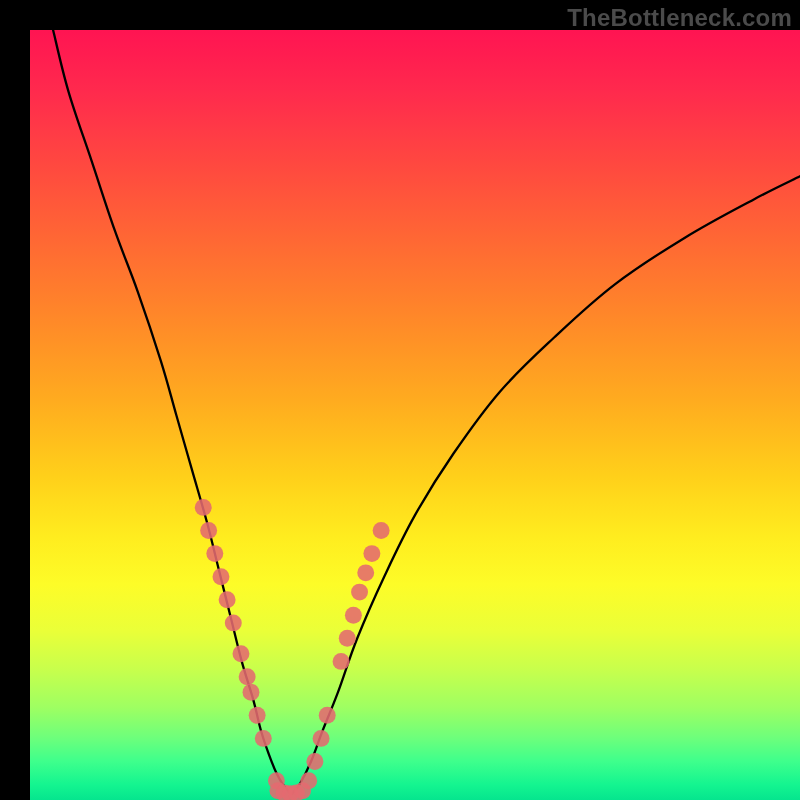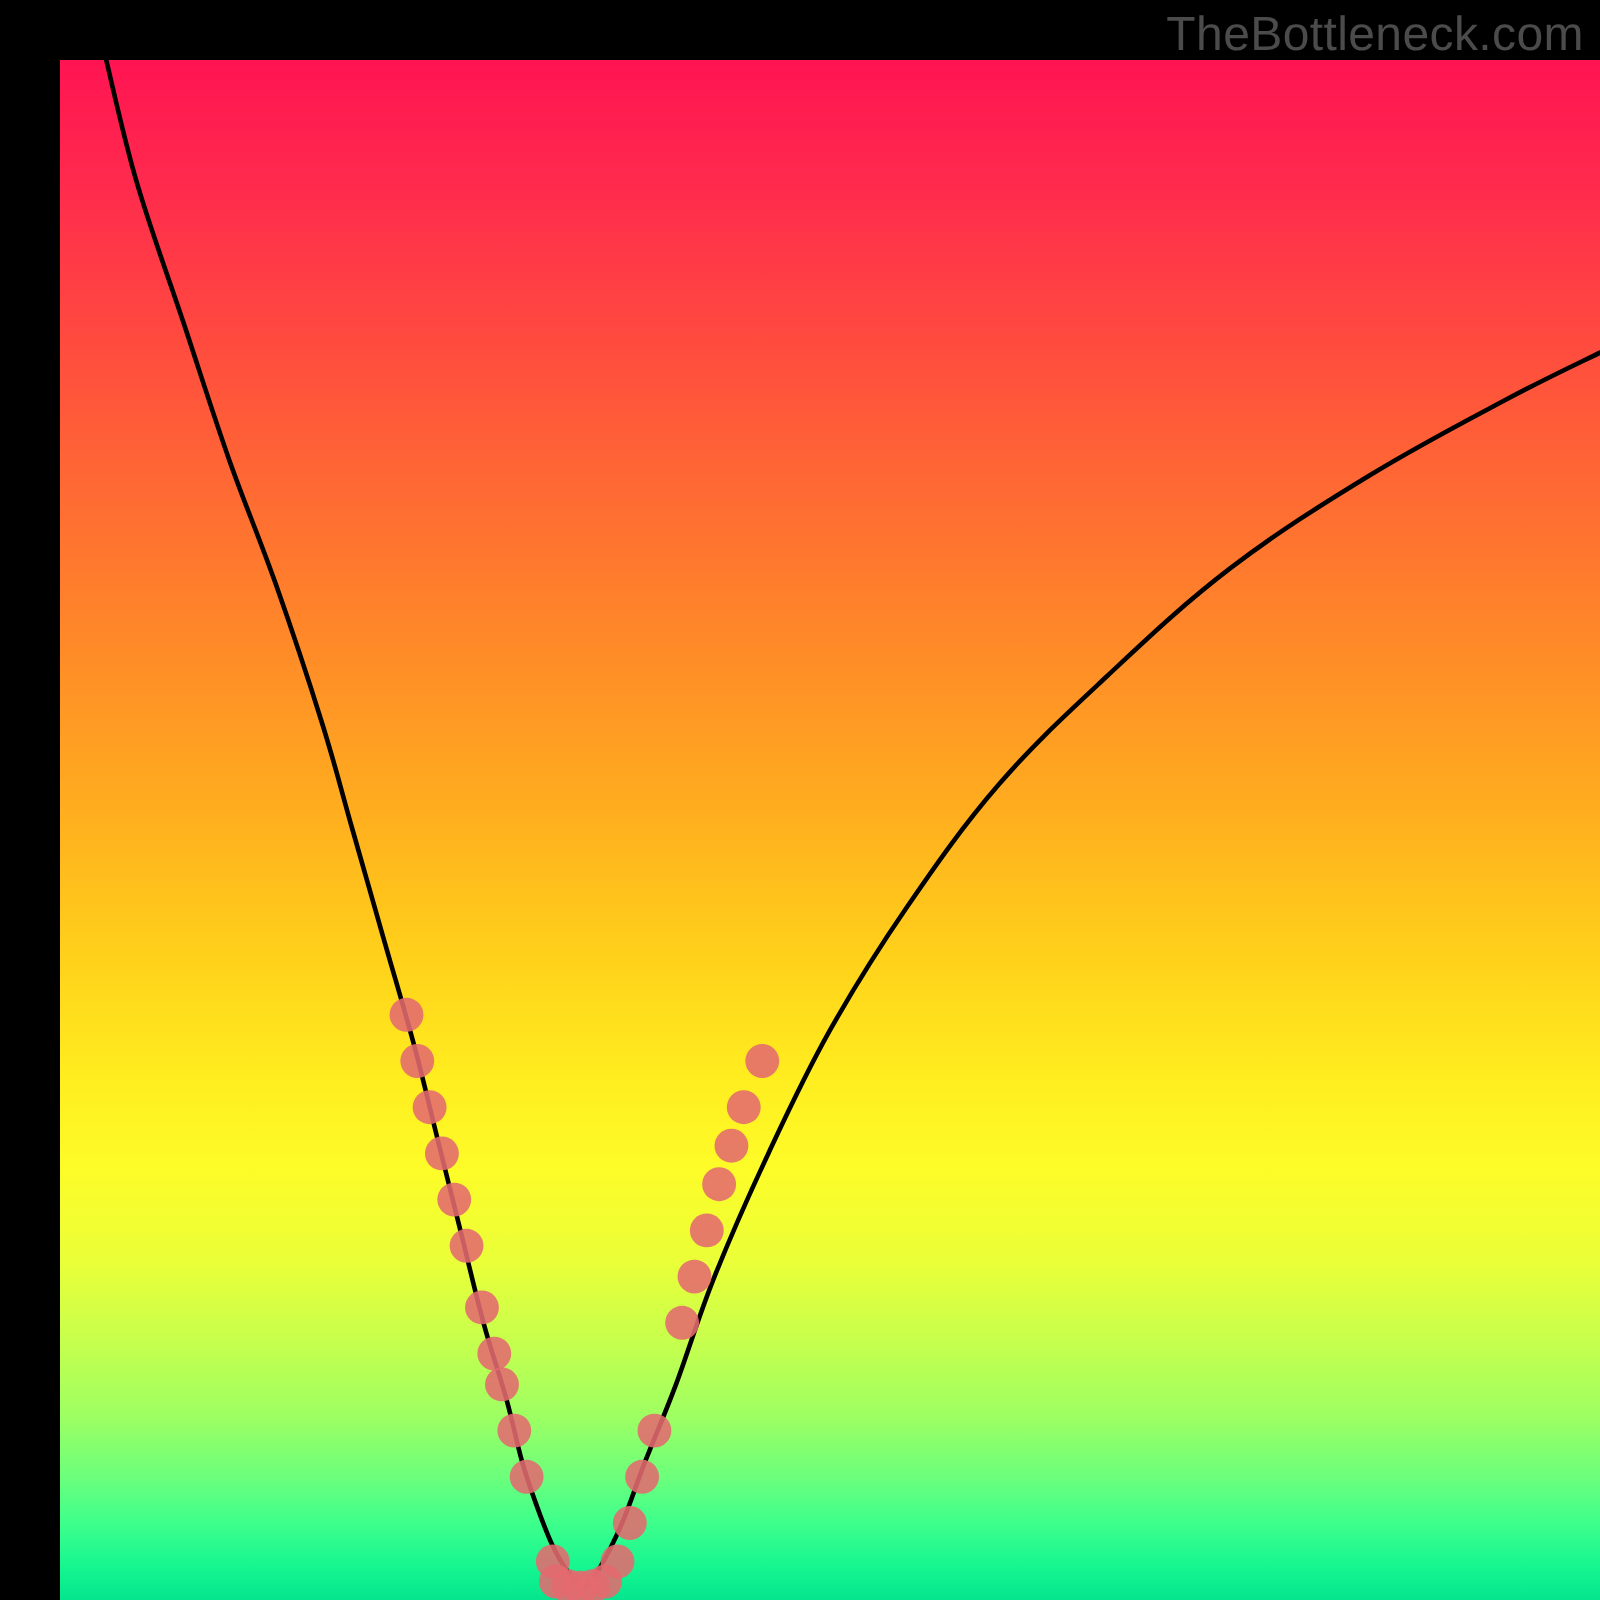--- a/index.html
+++ b/index.html
@@ -47,21 +47,21 @@
       #14f590 98%,
       #05e58e 100%
     );
   }
   .credit {
     position: absolute;
     top: 4px;
     right: 8px;
     color: #4b4b4b;
     font-size: 24px;
-    font-weight: 400;
+    font-weight: 700;
     letter-spacing: 0.2px;
   }
   svg {
     position: absolute;
     left: 0;
     top: 0;
   }
 </style>
 </head>
 <body>

